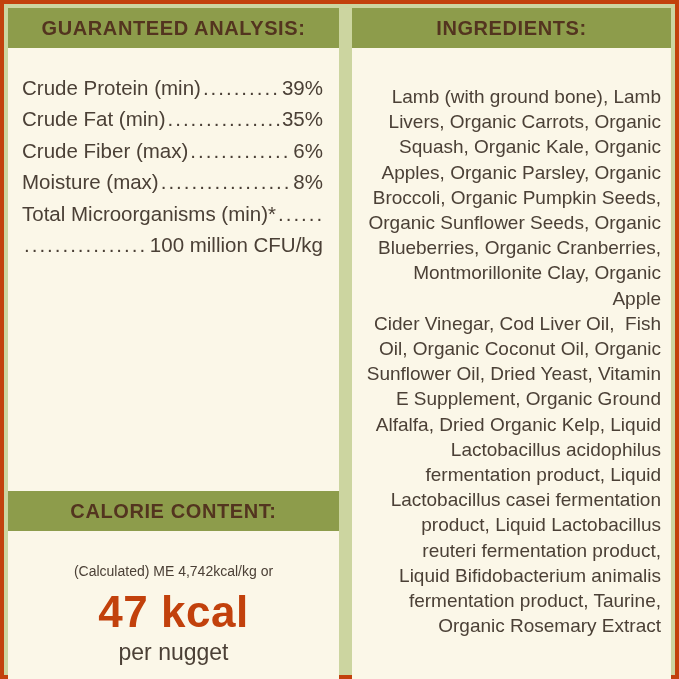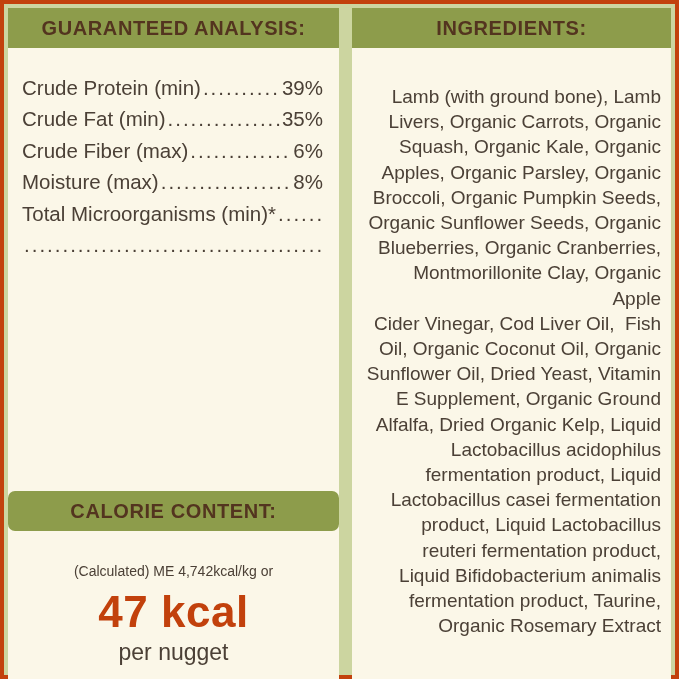--- a/index.html
+++ b/index.html
@@ -44,21 +44,21 @@
   }
   .ga-value{flex:none;}
   
   .ga-notes{margin-top:20px;padding:0 10px 0 14px;}
   .ga-note{
     margin:0 0 13px 0;
     font-size:19px;line-height:22.5px;
     white-space:pre-wrap;
   }
   
-  .calorie-bar{position:absolute;left:0;right:0;top:483px;border-radius:7px;}
+  .calorie-bar{position:absolute;left:0;right:0;top:483px;}
   .calorie-body{
     position:absolute;left:0;right:0;top:527px;
     text-align:center;
   }
   .calorie-line1{margin-top:24px;font-size:14px;line-height:24px;}
   .calorie-big{
     margin-top:6px;
     font-size:44px;line-height:46px;font-weight:700;
     color:#c2410c;letter-spacing:0.5px;
   }
@@ -102,20 +102,21 @@
           <span class="ga-value">8%</span>
         </div>
         <div class="ga-row">
           <span class="ga-label">Total Microorganisms (min)*</span>
           <span class="ga-dots">................................................................</span>
           <span class="ga-value"></span>
         </div>
         <div class="ga-row">
           <span class="ga-label"></span>
           <span class="ga-dots">................................................................</span>
+          <span class="ga-value">100 million CFU/kg</span>
         </div>
       </div>
 
     <div class="ga-notes">
 
     <p class="ga-note"></p>
         <p class="ga-note"></p>
         <p class="ga-note"></p>
       </div>
 

